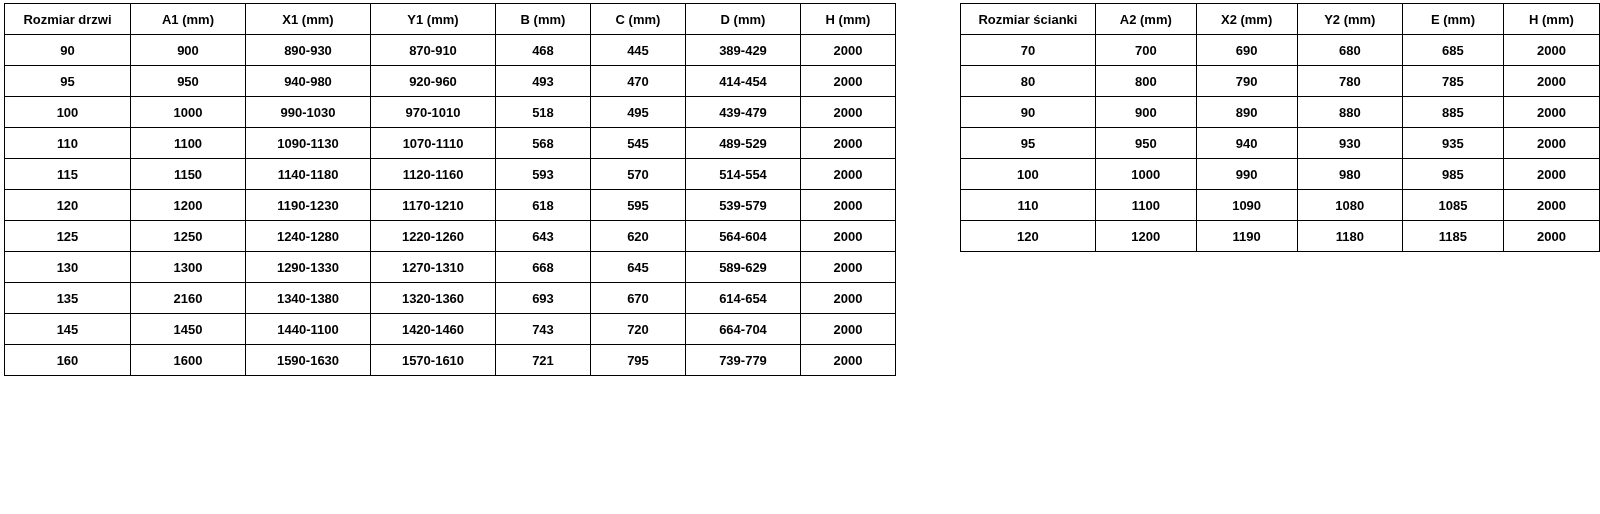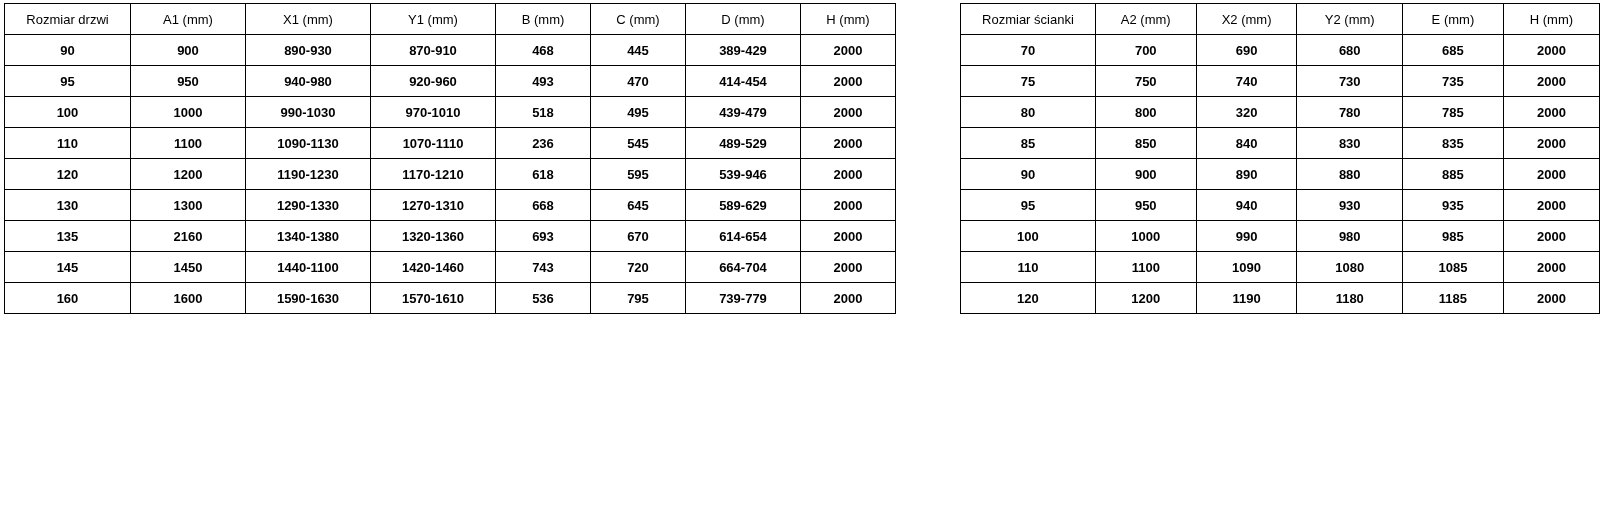--- a/index.html
+++ b/index.html
@@ -32,21 +32,21 @@
   }
   table.grid td, table.grid th {
     border: 1px solid #000000;
     text-align: center;
     vertical-align: middle;
     font-size: 13px;
     padding: 0;
     background: #ffffff;
   }
   table.grid th {
-    font-weight: normal;
+    font-weight: bold;
     height: 30px;
   }
   table.grid td {
     font-weight: bold;
     height: 30px;
   }
   
   #doors-table col.c0 { width: 126px; }
   #doors-table col.c1 { width: 115px; }
   #doors-table col.c2 { width: 125px; }
@@ -122,33 +122,53 @@
             <td>518</td>
             <td>495</td>
             <td>439-479</td>
             <td>2000</td>
           </tr>
           <tr>
             <td>110</td>
             <td>1100</td>
             <td>1090-1130</td>
             <td>1070-1110</td>
-            <td>236</td>
+            <td>568</td>
             <td>545</td>
             <td>489-529</td>
+            <td>2000</td>
+          </tr>
+          <tr>
+            <td>115</td>
+            <td>1150</td>
+            <td>1140-1180</td>
+            <td>1120-1160</td>
+            <td>593</td>
+            <td>570</td>
+            <td>514-554</td>
             <td>2000</td>
           </tr>
           <tr>
             <td>120</td>
             <td>1200</td>
             <td>1190-1230</td>
             <td>1170-1210</td>
             <td>618</td>
             <td>595</td>
-            <td>539-946</td>
+            <td>539-579</td>
+            <td>2000</td>
+          </tr>
+          <tr>
+            <td>125</td>
+            <td>1250</td>
+            <td>1240-1280</td>
+            <td>1220-1260</td>
+            <td>643</td>
+            <td>620</td>
+            <td>564-604</td>
             <td>2000</td>
           </tr>
           <tr>
             <td>130</td>
             <td>1300</td>
             <td>1290-1330</td>
             <td>1270-1310</td>
             <td>668</td>
             <td>645</td>
             <td>589-629</td>
@@ -172,21 +192,21 @@
             <td>743</td>
             <td>720</td>
             <td>664-704</td>
             <td>2000</td>
           </tr>
           <tr>
             <td>160</td>
             <td>1600</td>
             <td>1590-1630</td>
             <td>1570-1610</td>
-            <td>536</td>
+            <td>721</td>
             <td>795</td>
             <td>739-779</td>
             <td>2000</td>
           </tr>
         </tbody>
     </table>
   </div>
 
   <div class="table-wrap" id="walls-wrap">
     <table class="grid" id="walls-table">
@@ -211,41 +231,25 @@
       <tbody>
           <tr>
             <td>70</td>
             <td>700</td>
             <td>690</td>
             <td>680</td>
             <td>685</td>
             <td>2000</td>
           </tr>
           <tr>
-            <td>75</td>
-            <td>750</td>
-            <td>740</td>
-            <td>730</td>
-            <td>735</td>
-            <td>2000</td>
-          </tr>
-          <tr>
             <td>80</td>
             <td>800</td>
-            <td>320</td>
+            <td>790</td>
             <td>780</td>
             <td>785</td>
-            <td>2000</td>
-          </tr>
-          <tr>
-            <td>85</td>
-            <td>850</td>
-            <td>840</td>
-            <td>830</td>
-            <td>835</td>
             <td>2000</td>
           </tr>
           <tr>
             <td>90</td>
             <td>900</td>
             <td>890</td>
             <td>880</td>
             <td>885</td>
             <td>2000</td>
           </tr>

